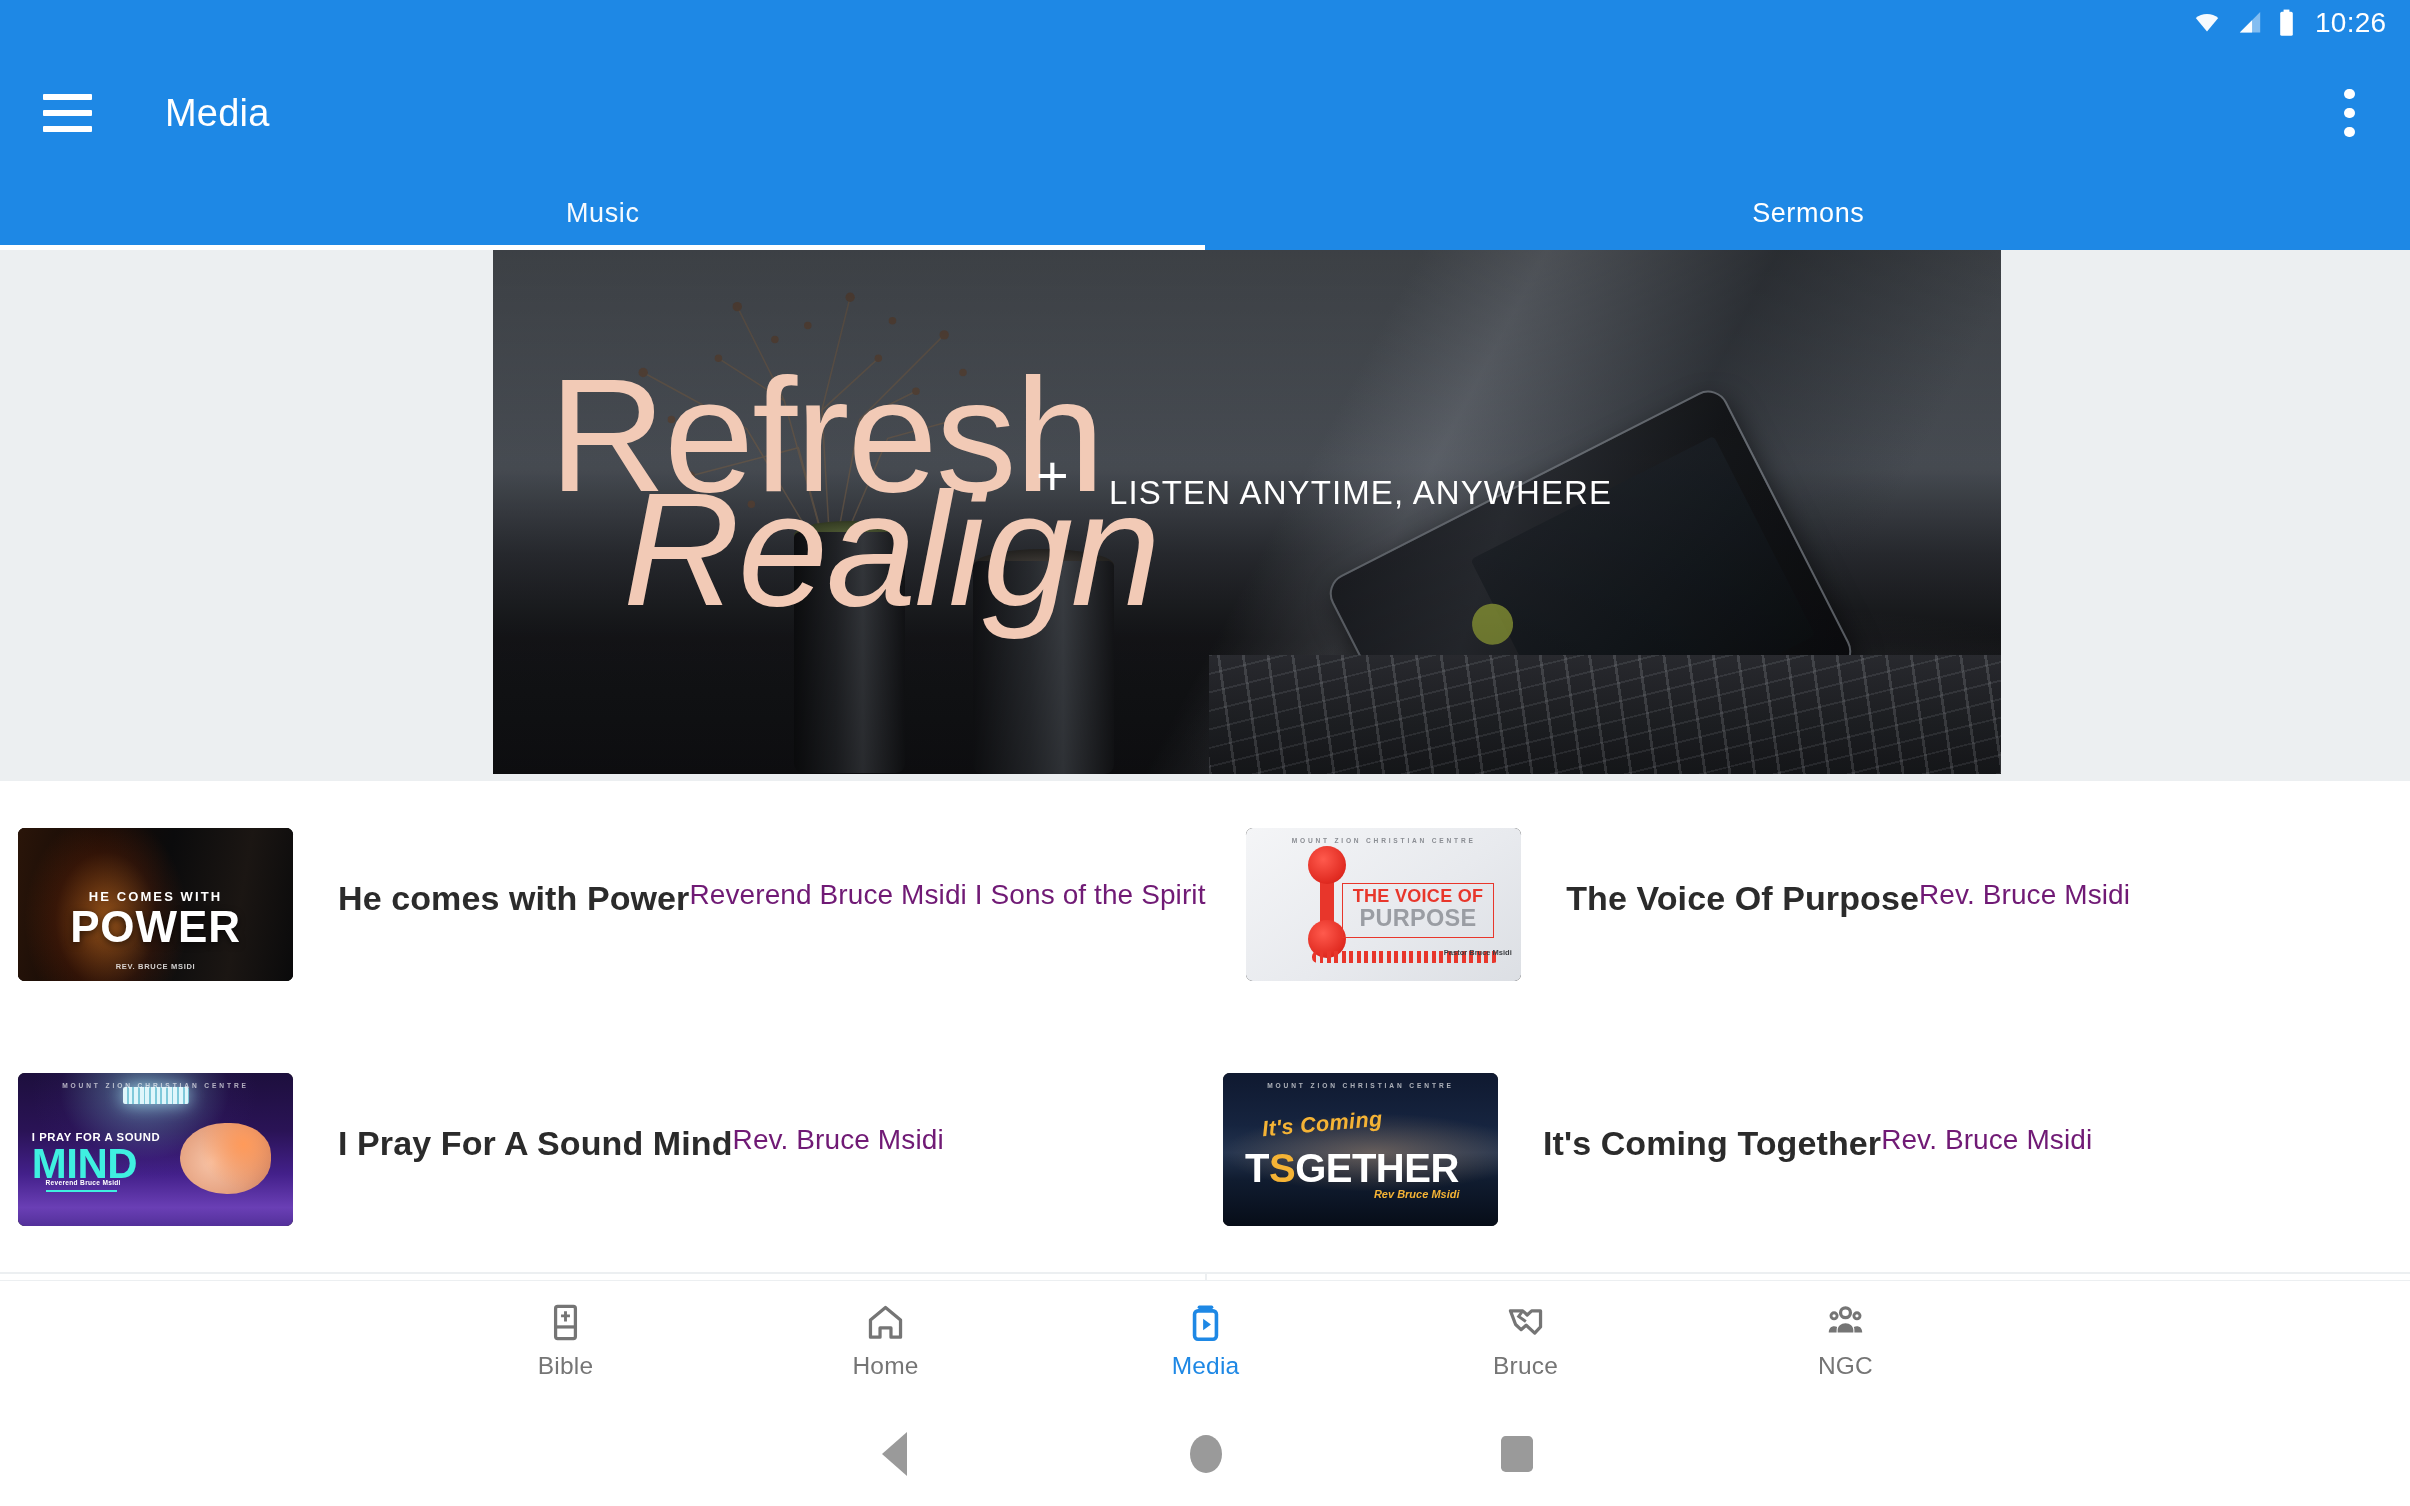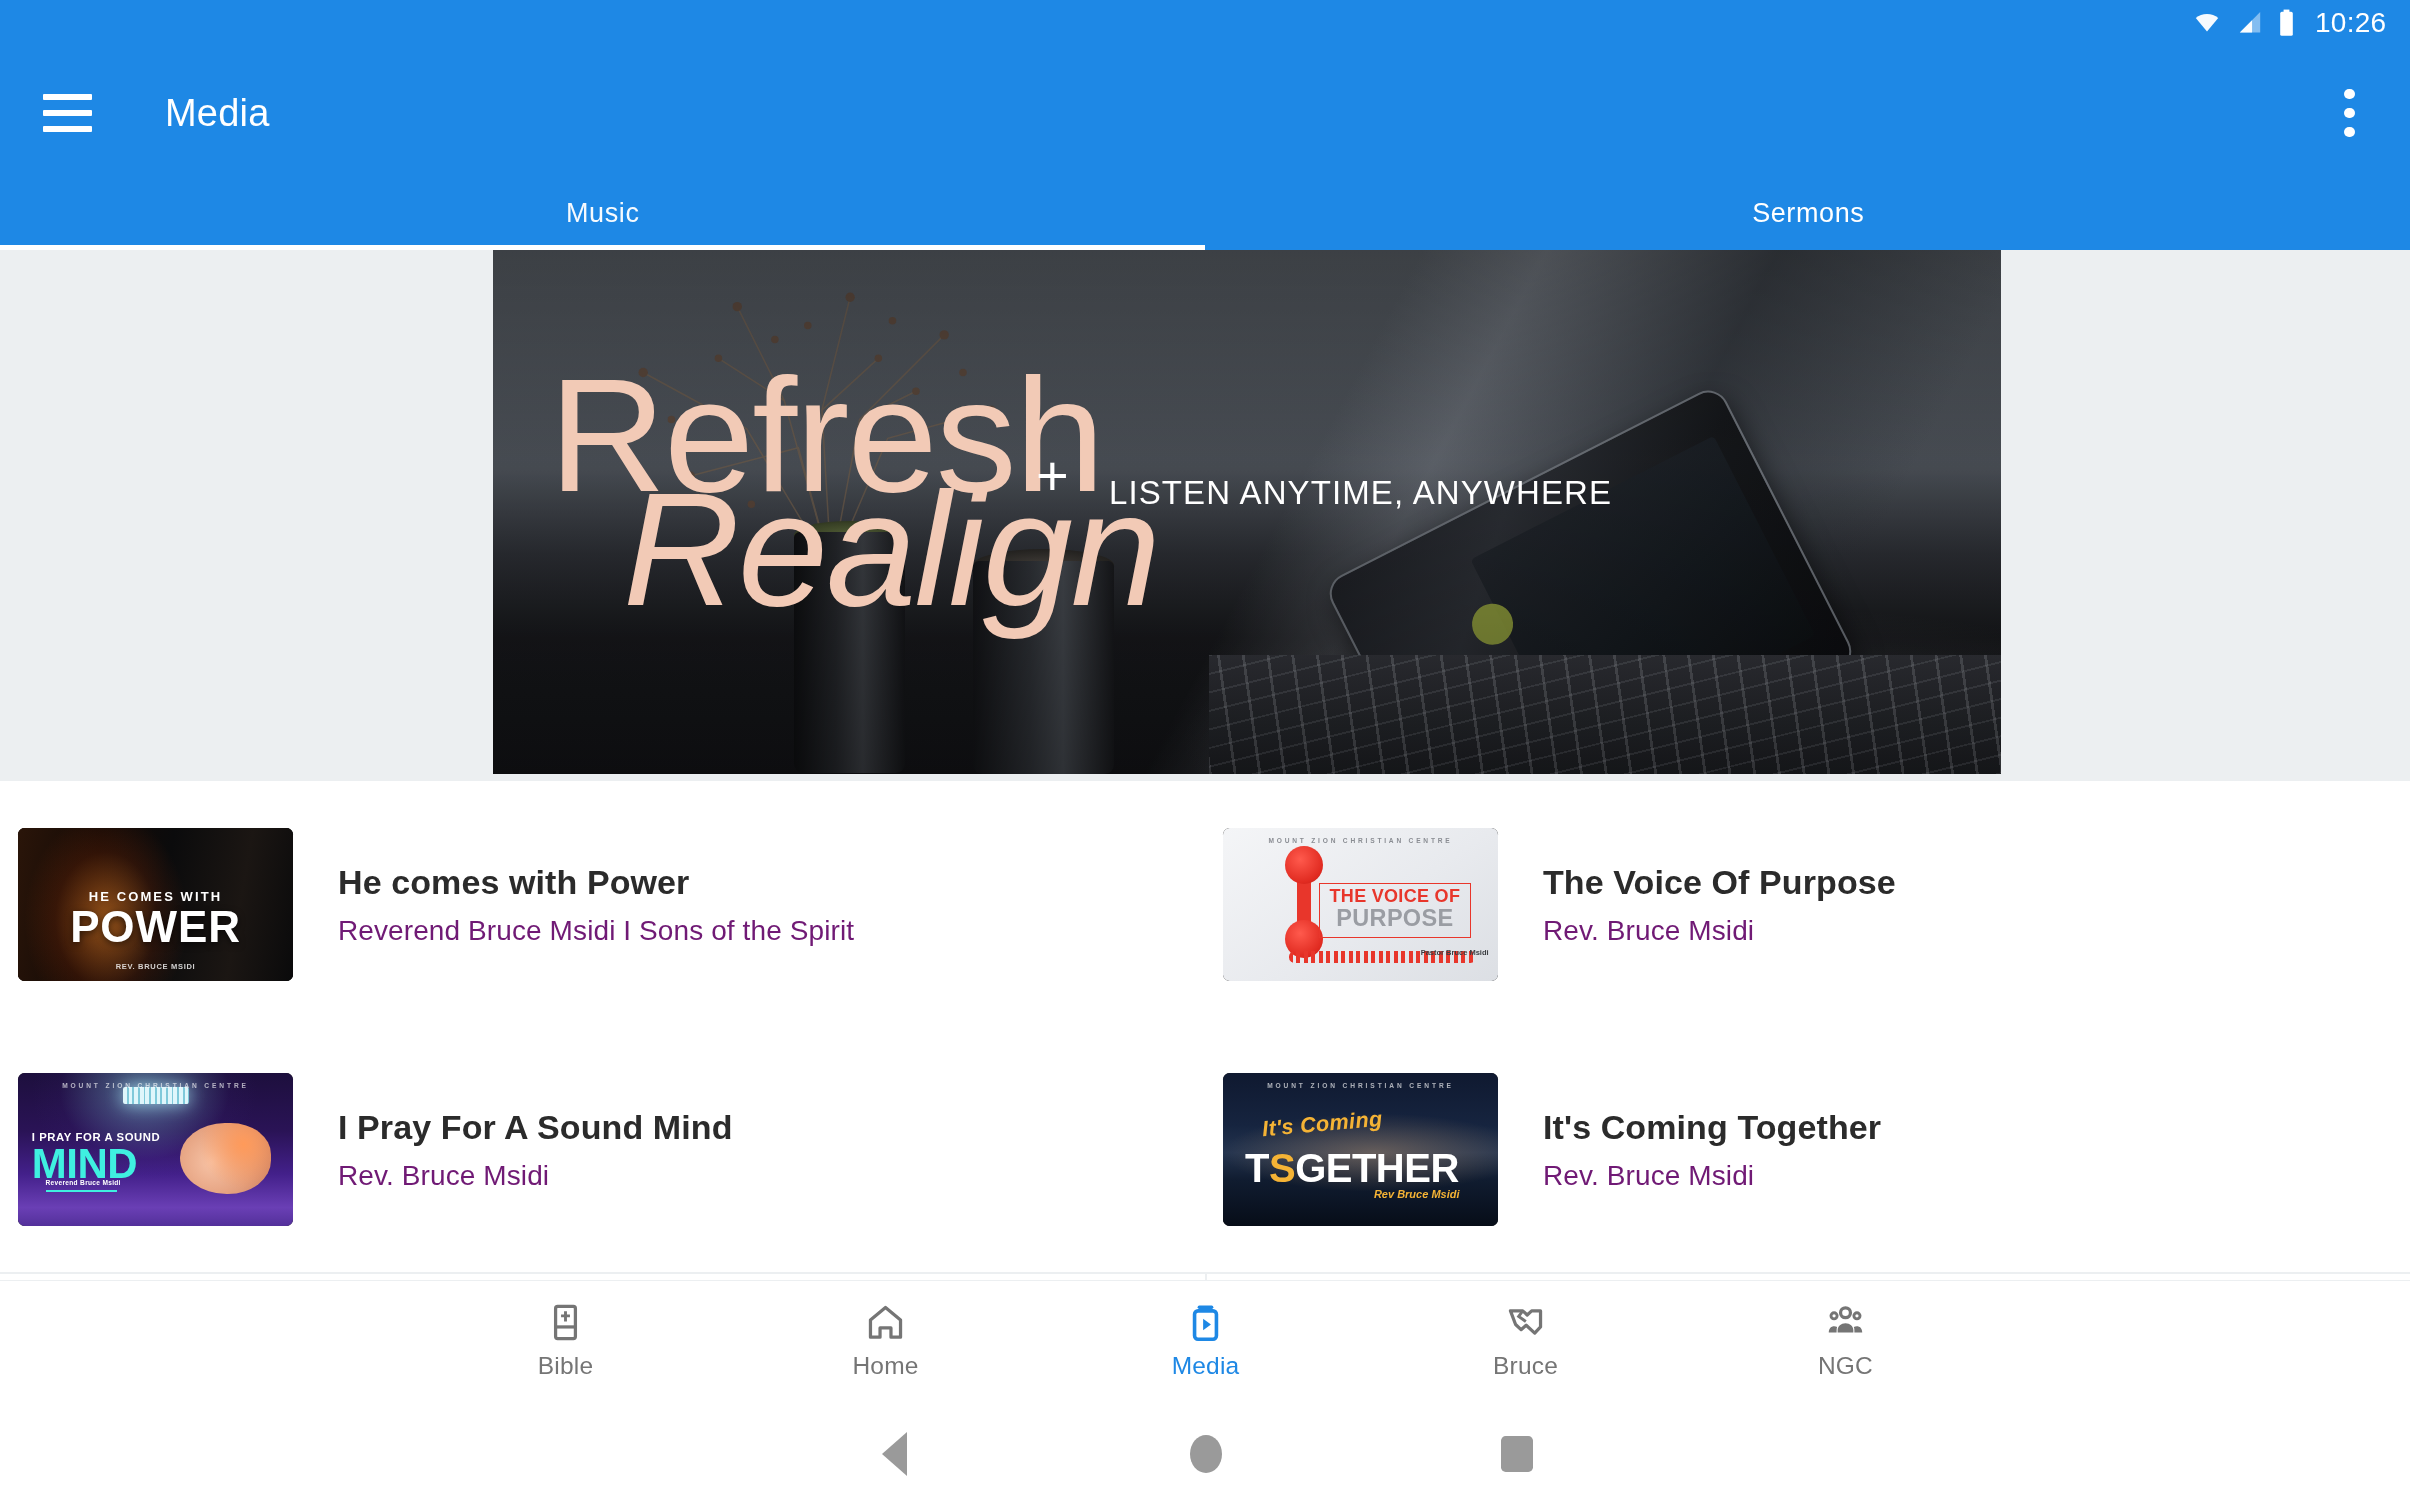--- a/index.html
+++ b/index.html
@@ -214,21 +214,21 @@
   .thumb-hdr {
     position: absolute; top: 8.5px; left: 0; width: 100%;
     text-align: center; font-size: 6.6px; letter-spacing: 2.9px;
     color: rgba(255,255,255,0.65); font-weight: 700;
   }
   .thumb-cap {
     position: absolute; bottom: 10.4px; left: 0; width: 100%;
     text-align: center; font-size: 7.5px; letter-spacing: 0.7px;
     color: rgba(255,255,255,0.80); font-weight: 700;
   }
-  .card-text { display: flex; flex-direction: column; justify-content: center; min-width: 0; }
+  .card-text { display: flex; justify-content: center; min-width: 0; }
   .card-title {
     font-size: 34px; font-weight: 700; color: #2b2b2b;
     letter-spacing: 0.1px; margin-bottom: 13px; white-space: nowrap;
   }
   .card-sub {
     font-size: 28px; font-weight: 400; color: #701a75;
     letter-spacing: 0.1px; white-space: nowrap;
   }
 
   

